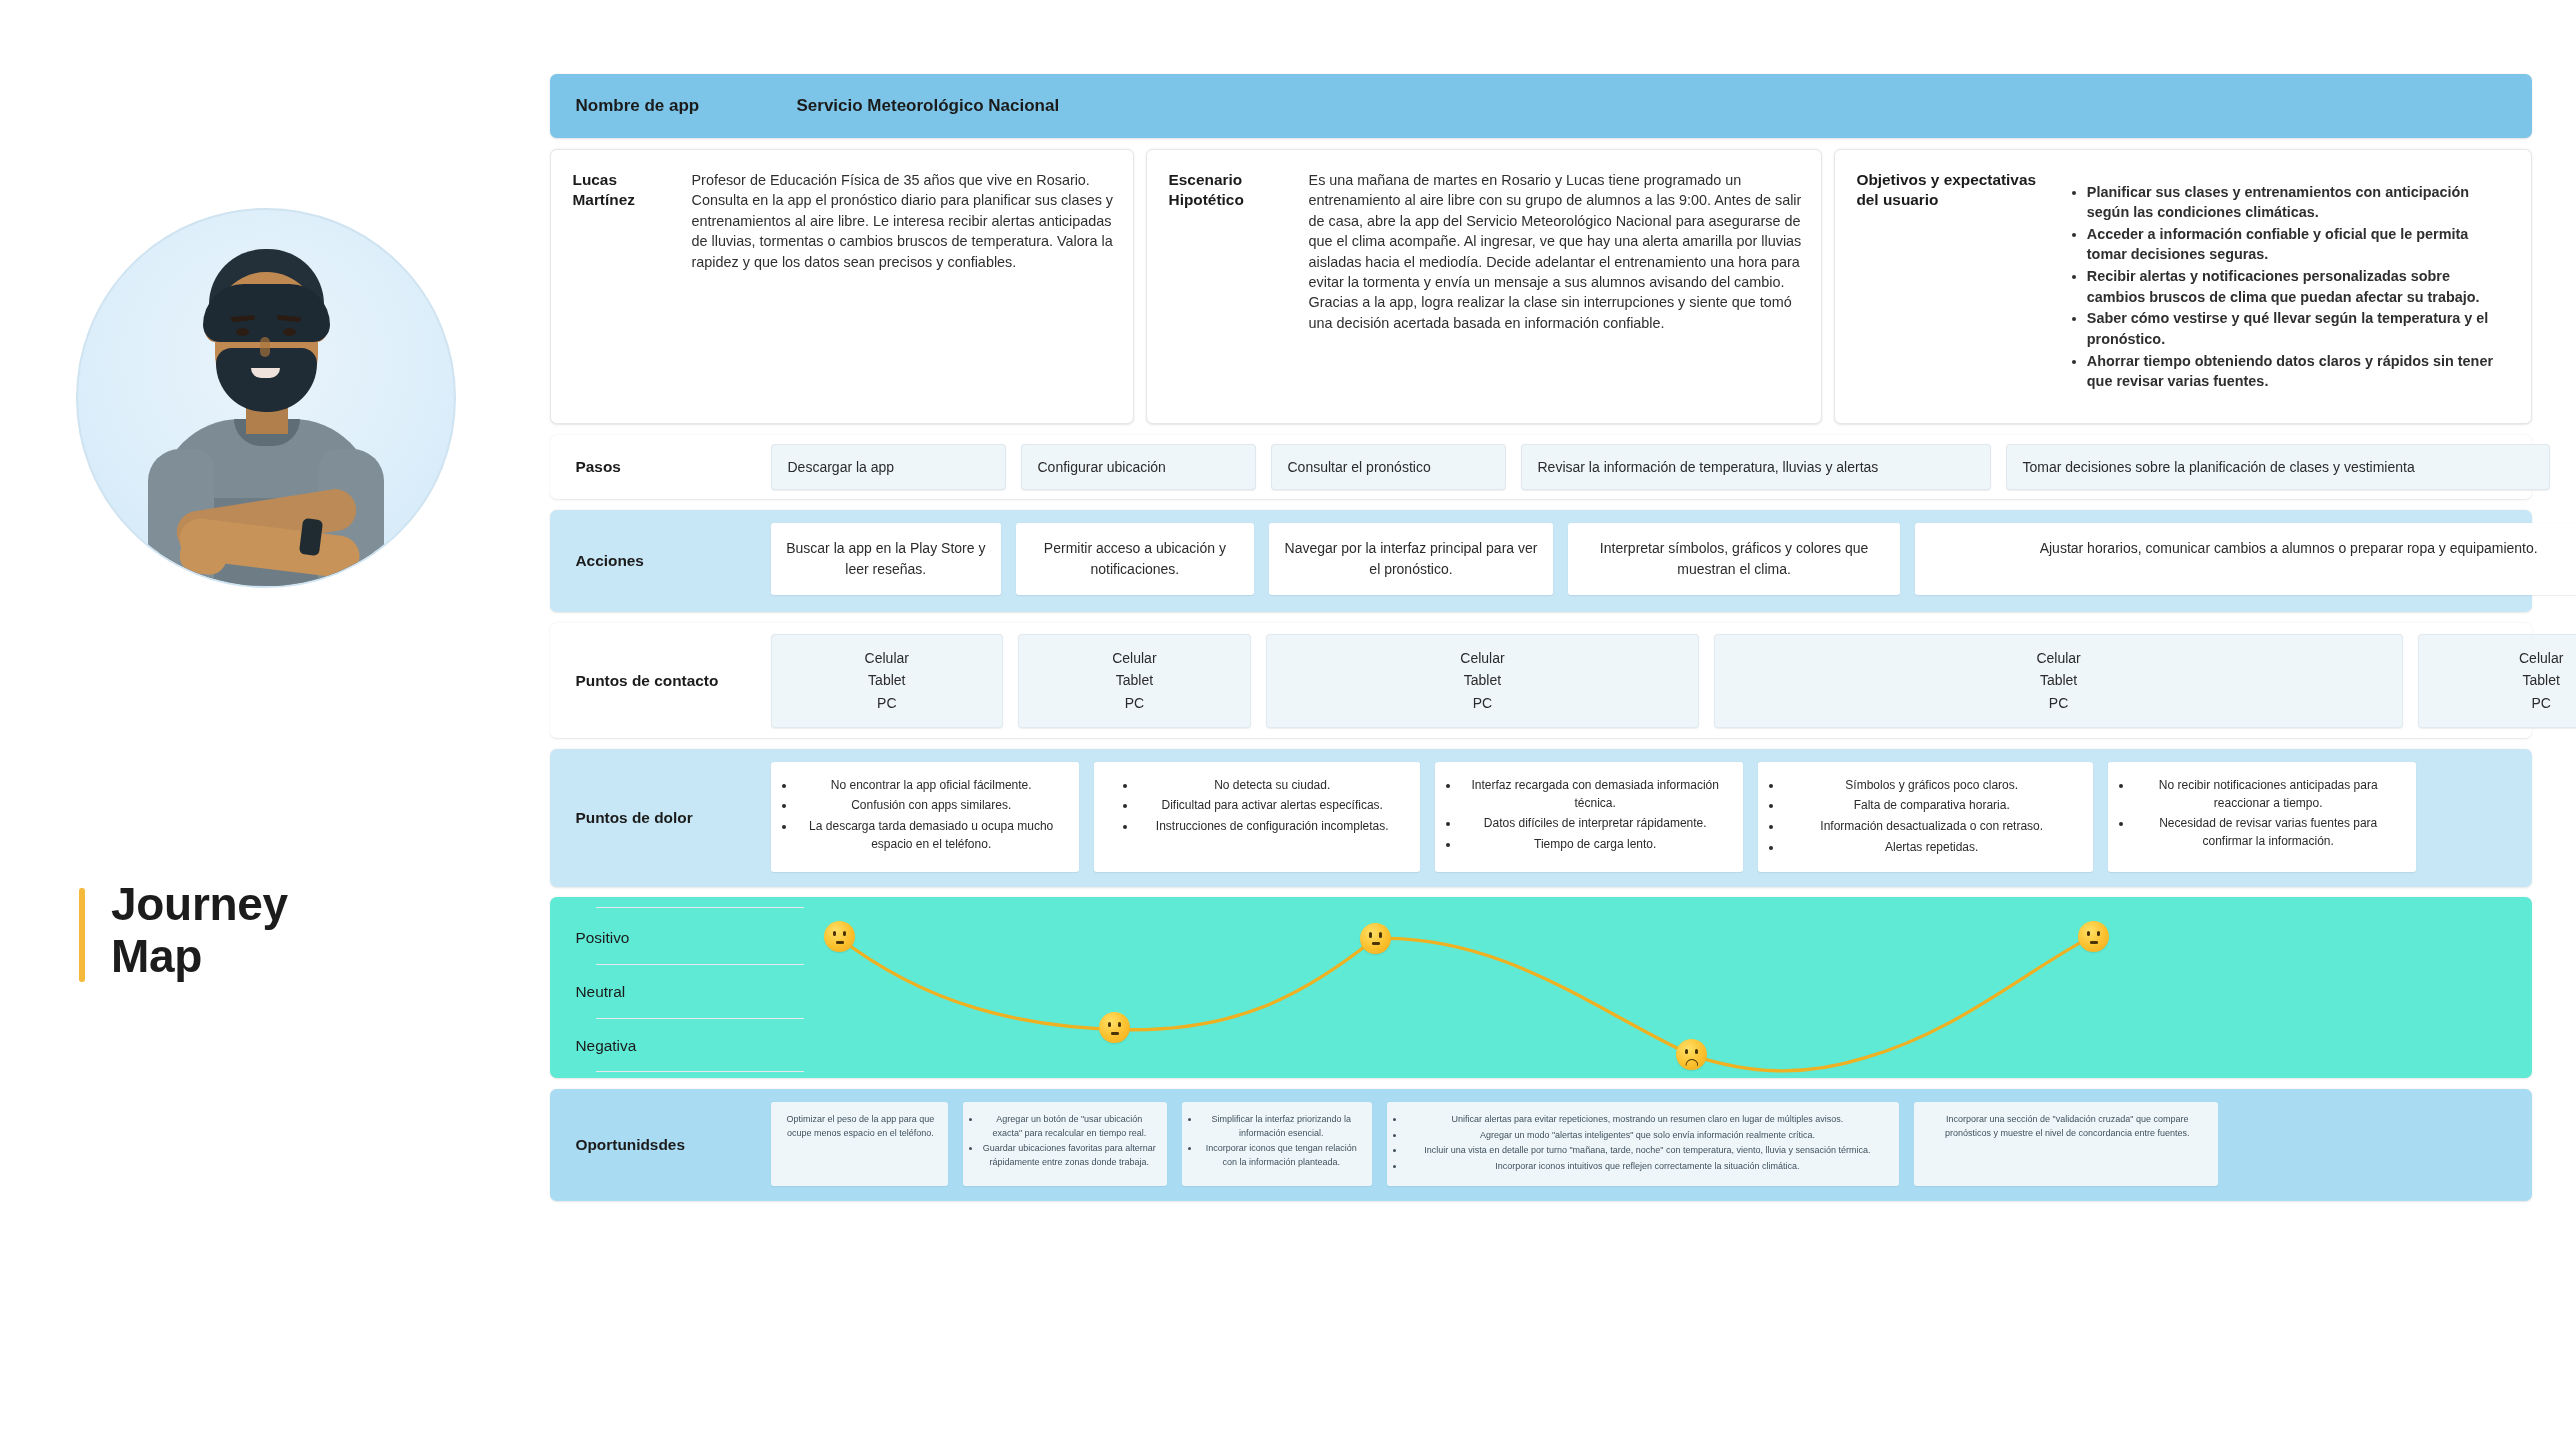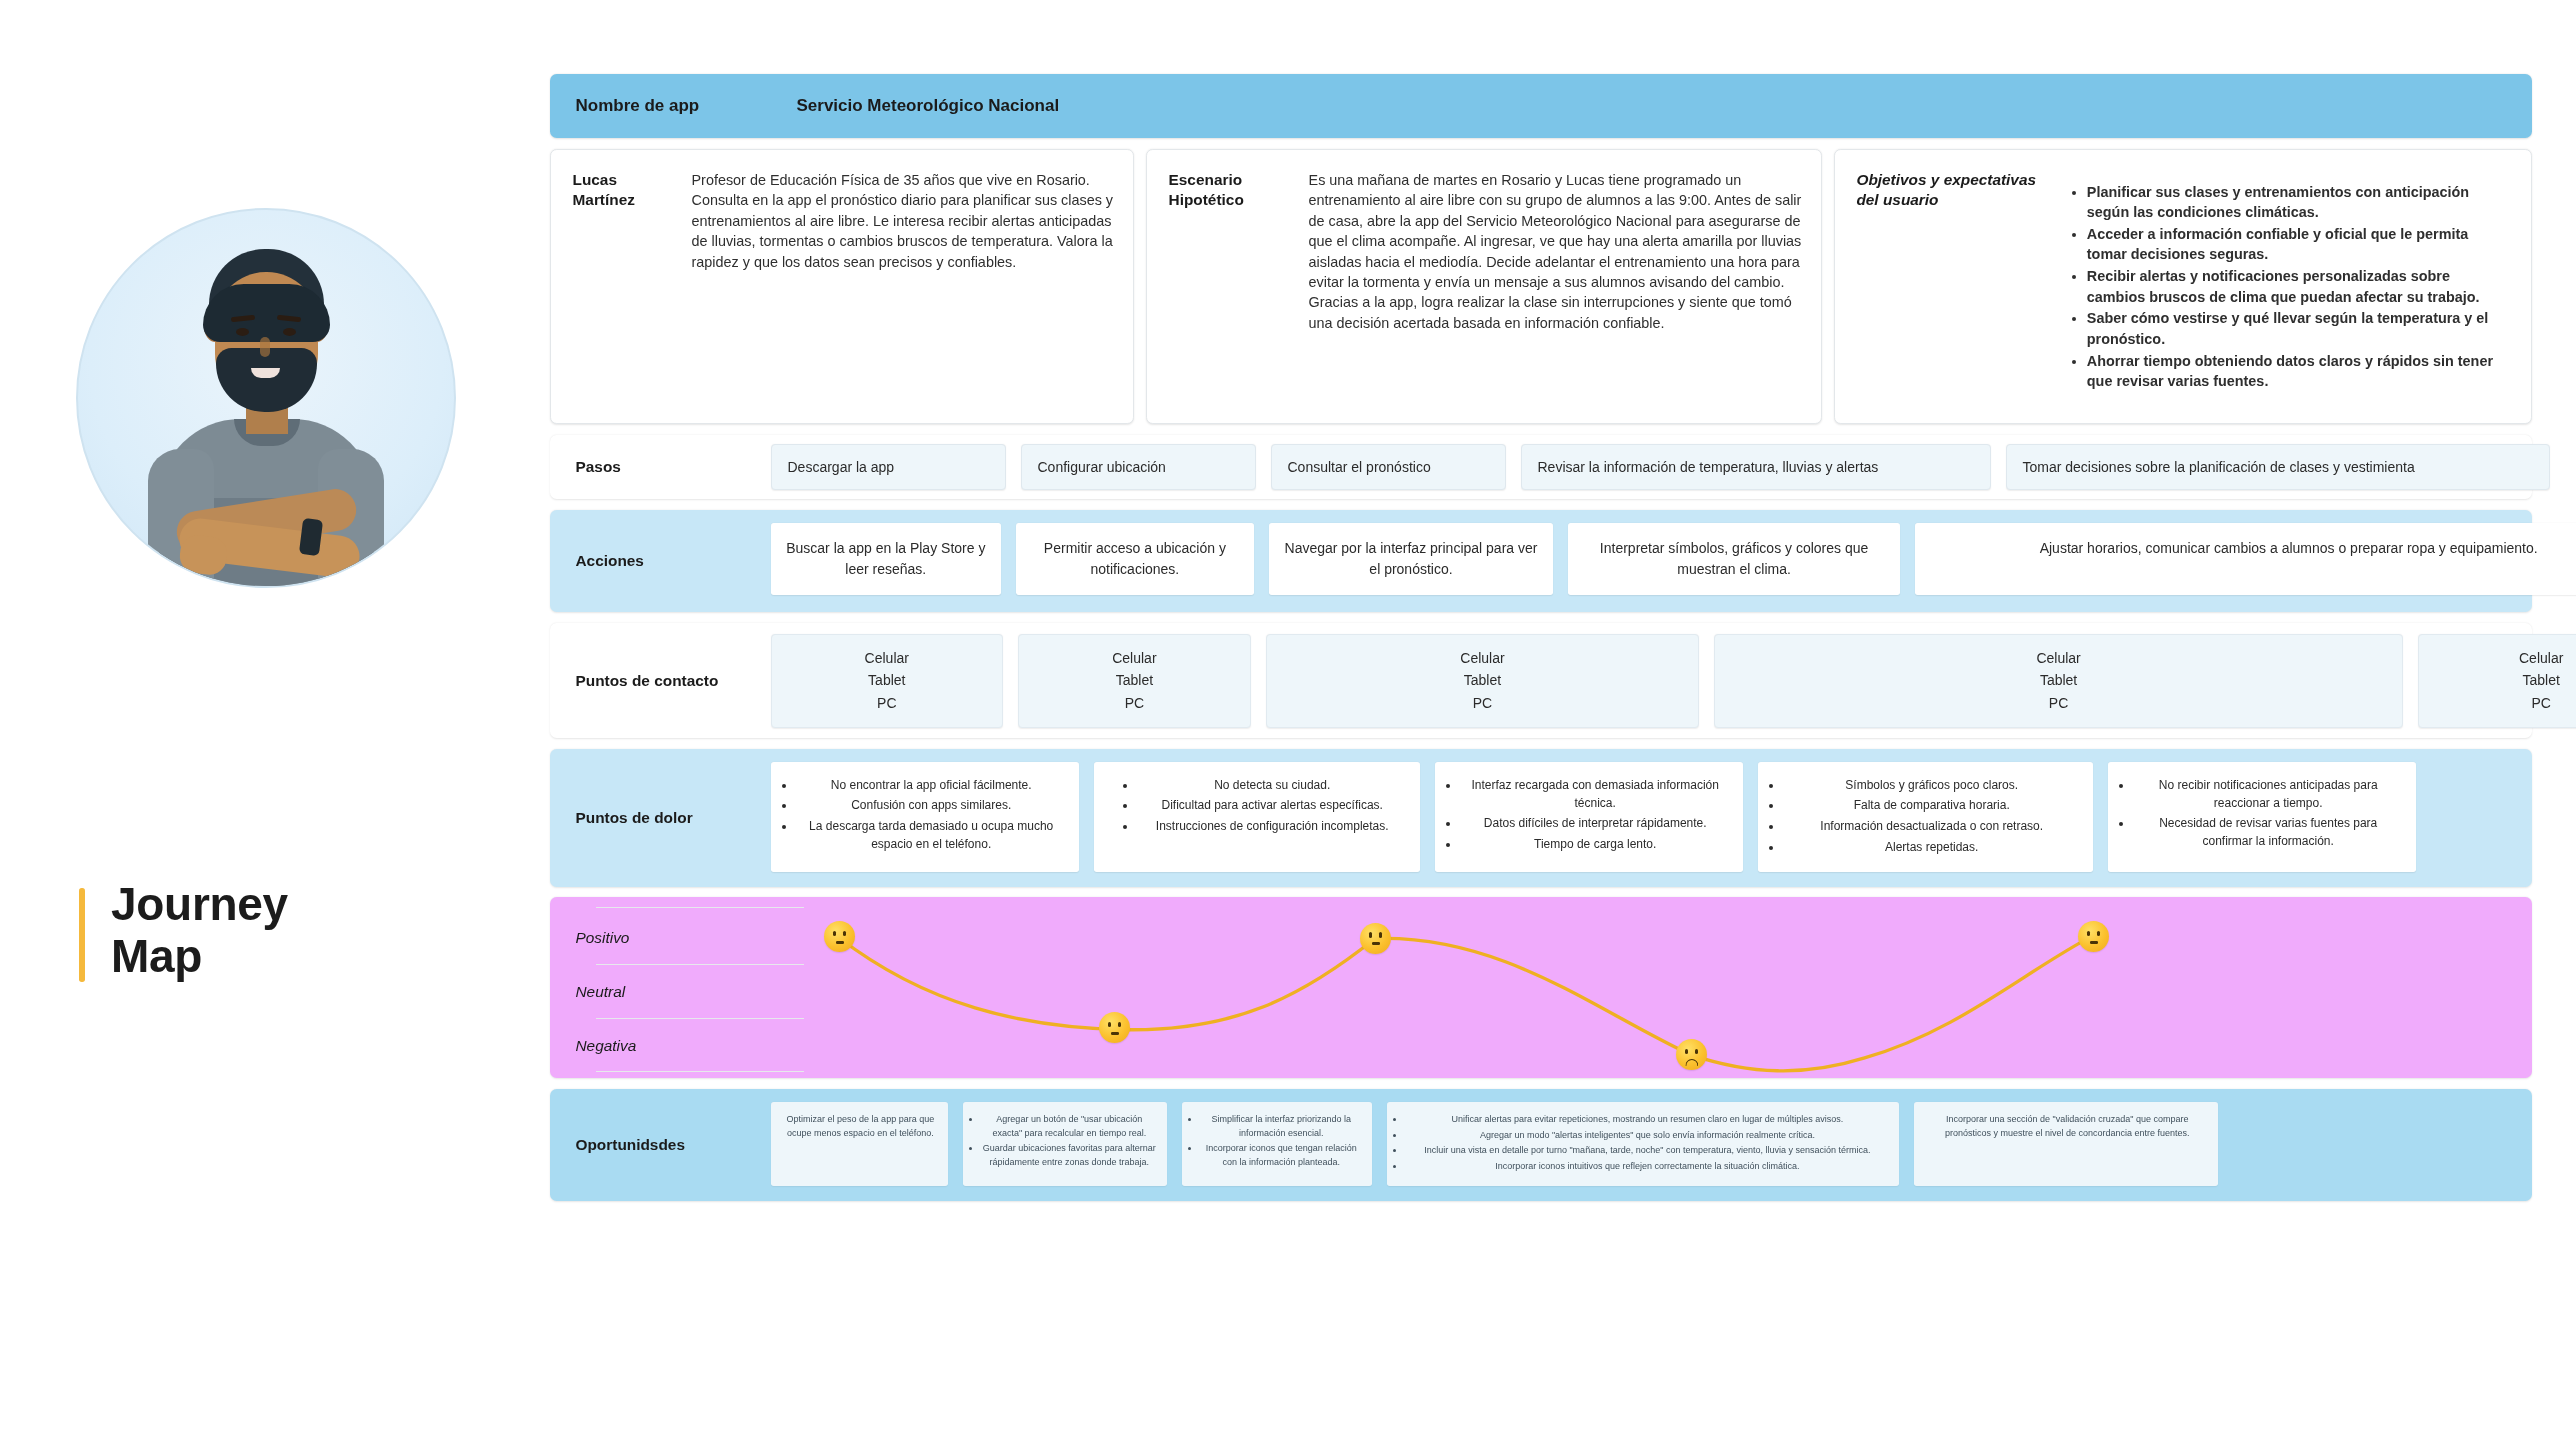--- a/index.html
+++ b/index.html
@@ -68,21 +68,21 @@
   .trio-card{
     background:#ffffff;border:0.7px solid #e3e7ea;border-radius:6.7px;
     box-shadow:0 0.7px 2px rgba(0,0,0,.10);padding:20px 17.4px 20px 21.5px;display:flex;
   }
   .trio-card.c1{width:562px;}
   .trio-card.c2{width:657px;}
   .trio-card.c3{width:680px;}
   .tc-label{font-size:15.4px;font-weight:bold;color:#1b1b1b;line-height:1.3;flex:0 0 auto;}
   .c1 .tc-label{width:119px;}
   .c2 .tc-label{width:140px;}
-  .c3 .tc-label{width:201px;font-style:italic;}
+  .c3 .tc-label{width:201px;}
   .tc-body{font-size:14.4px;color:#2f2f2f;line-height:1.42;flex:1;}
   .tc-body ul{margin:12px;padding-left:17.4px;font-weight:bold;}
   .tc-body li{margin:0 0 1.3px 0;}
 
   
   .row{
     display:flex;align-items:stretch;border-radius:6.7px;margin-bottom:10.7px;position:relative;
   }
   .row-white{background:#ffffff;box-shadow:0 0.7px 2px rgba(0,0,0,.10);}
   .row-blue{background:#a9dbf2;box-shadow:0 0.7px 2px rgba(0,0,0,.10);}
@@ -120,22 +120,22 @@
   .dolor .row-cards{padding:13.4px 14.8px 14.8px 0;}
   .dcard{
     background:#ffffff;border-radius:2.7px;padding:13.4px 12px 13.4px 8px;
     font-size:12px;color:#2b2b2b;line-height:1.5;box-shadow:0 0.7px 1.3px rgba(0,0,0,.08);
   }
   .dcard ul{margin:0;padding-left:17.4px;}
   .dcard li{margin-bottom:2.7px;}
 
   
   .emotion{
-    background:#f0abfc;border-radius:6.7px;box-shadow:0 0.7px 2px rgba(0,0,0,.10);
-    height:181px;margin-bottom:10.7px;position:relative;overflow:hidden;font-style:italic;
+    background:#5eead4;border-radius:6.7px;box-shadow:0 0.7px 2px rgba(0,0,0,.10);
+    height:181px;margin-bottom:10.7px;position:relative;overflow:hidden;
   }
   .emo-labels{position:absolute;left:25.5px;top:0;width:221px;height:100%;}
   .emo-lab{
     position:absolute;font-size:15.4px;color:#1b1b1b;font-weight:normal;
   }
   .emo-line{position:absolute;left:20px;width:208px;height:0.7px;background:#e6e9ec;}
   .emo-svg{position:absolute;left:0;top:0;width:100%;height:100%;}
   .face{
     position:absolute;width:31px;height:31px;border-radius:50%;
     background:radial-gradient(circle at 38% 32%, #ffe066 0%, #fbc02d 55%, #f0a81d 100%);

